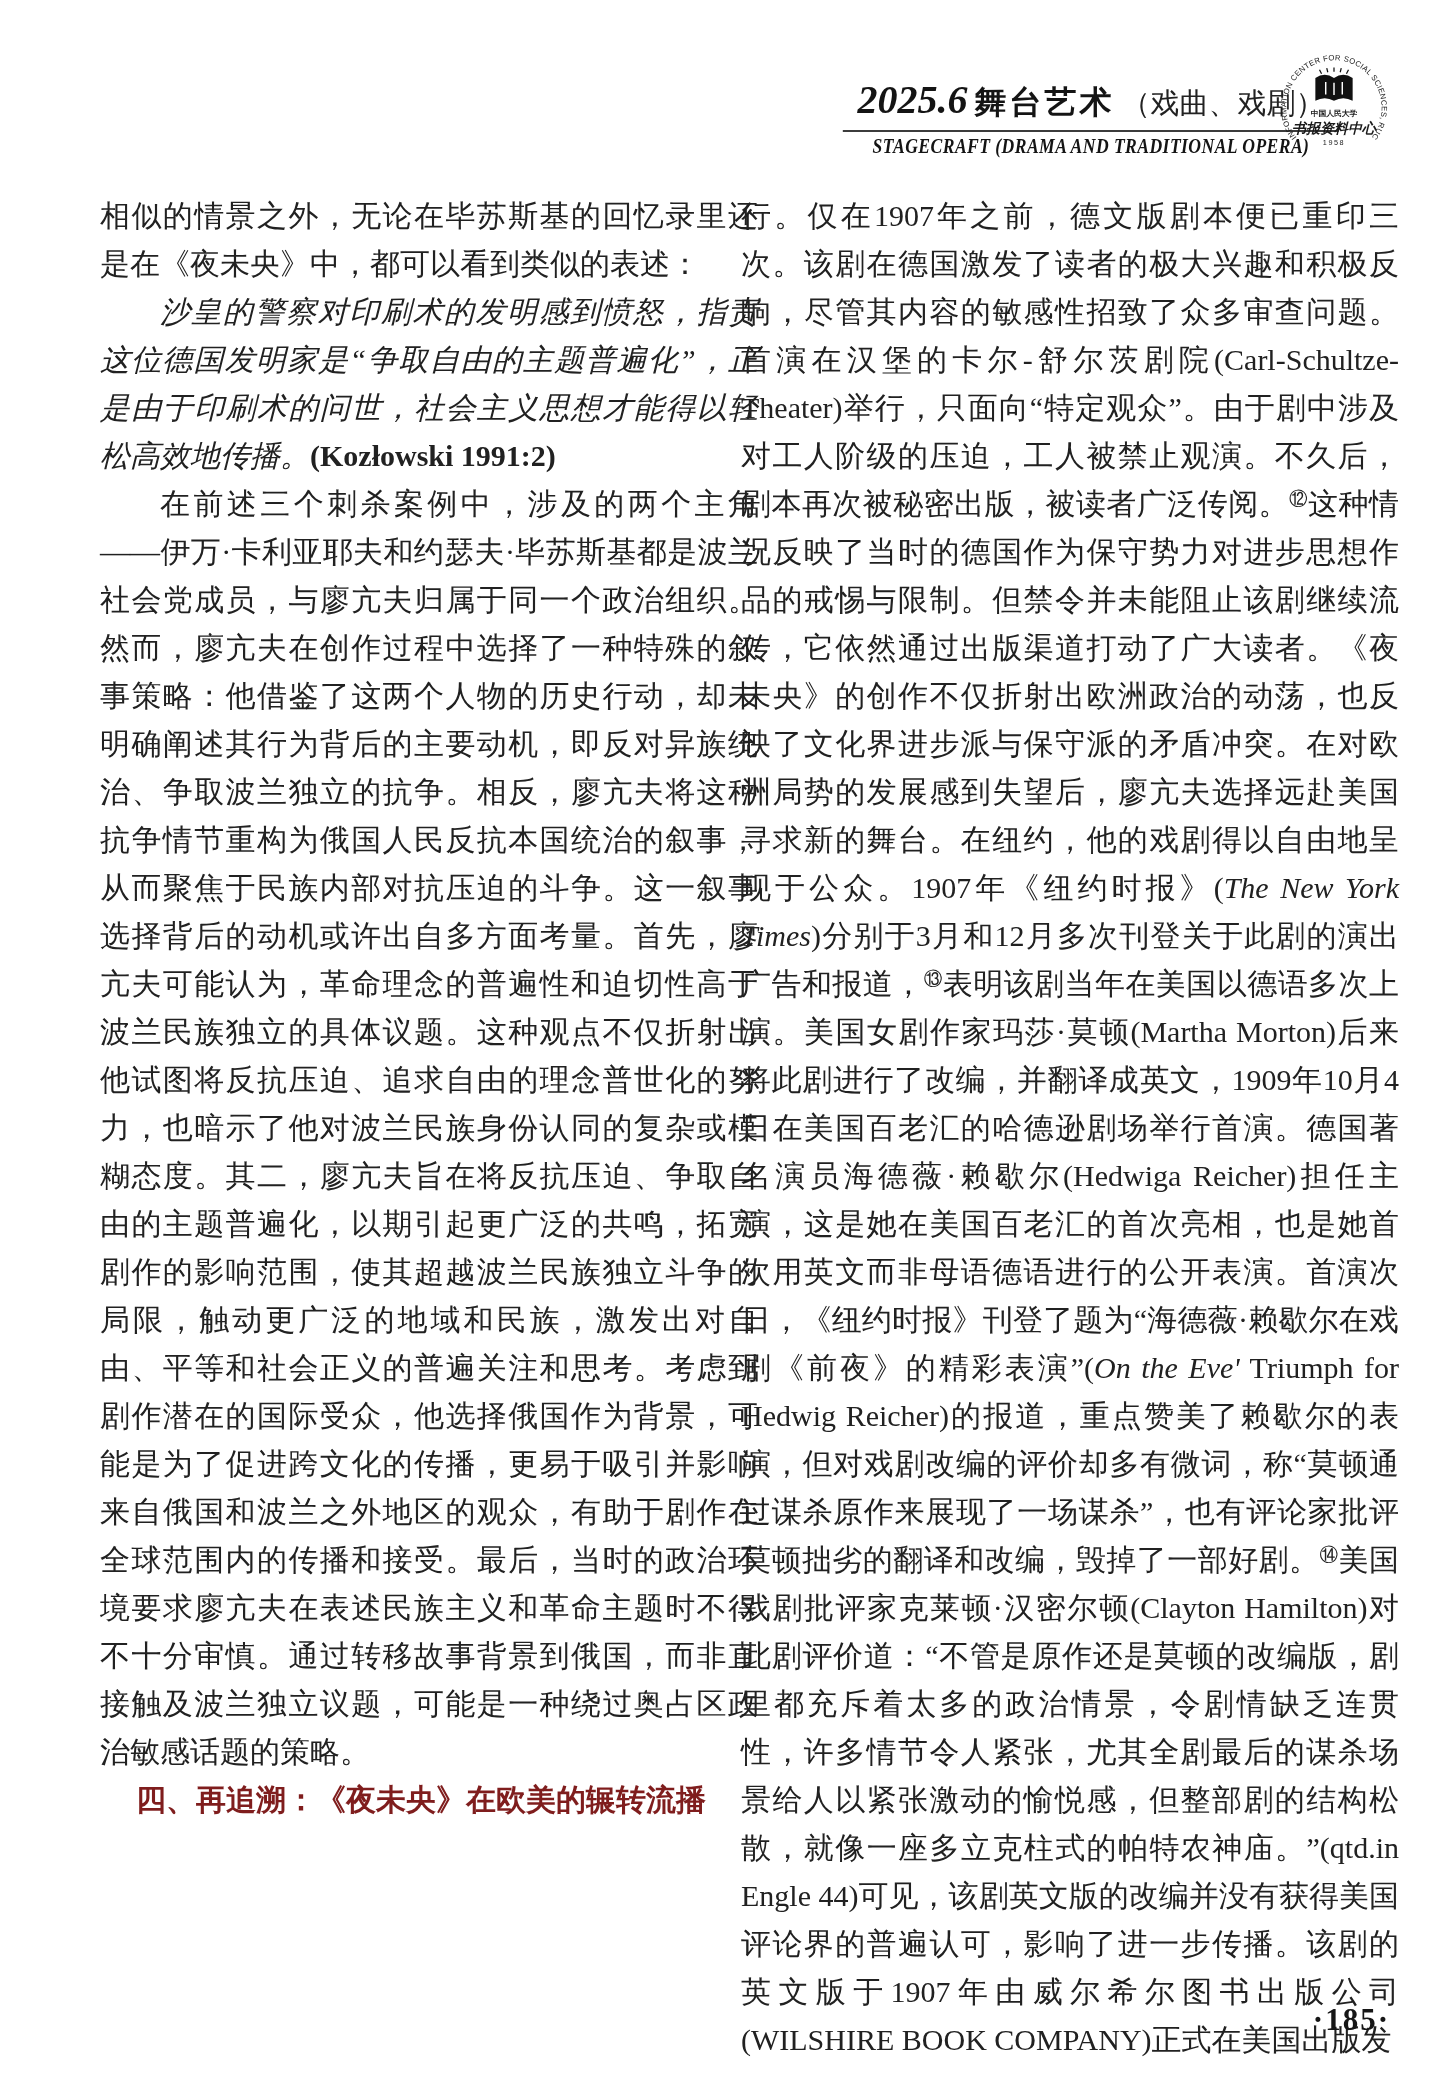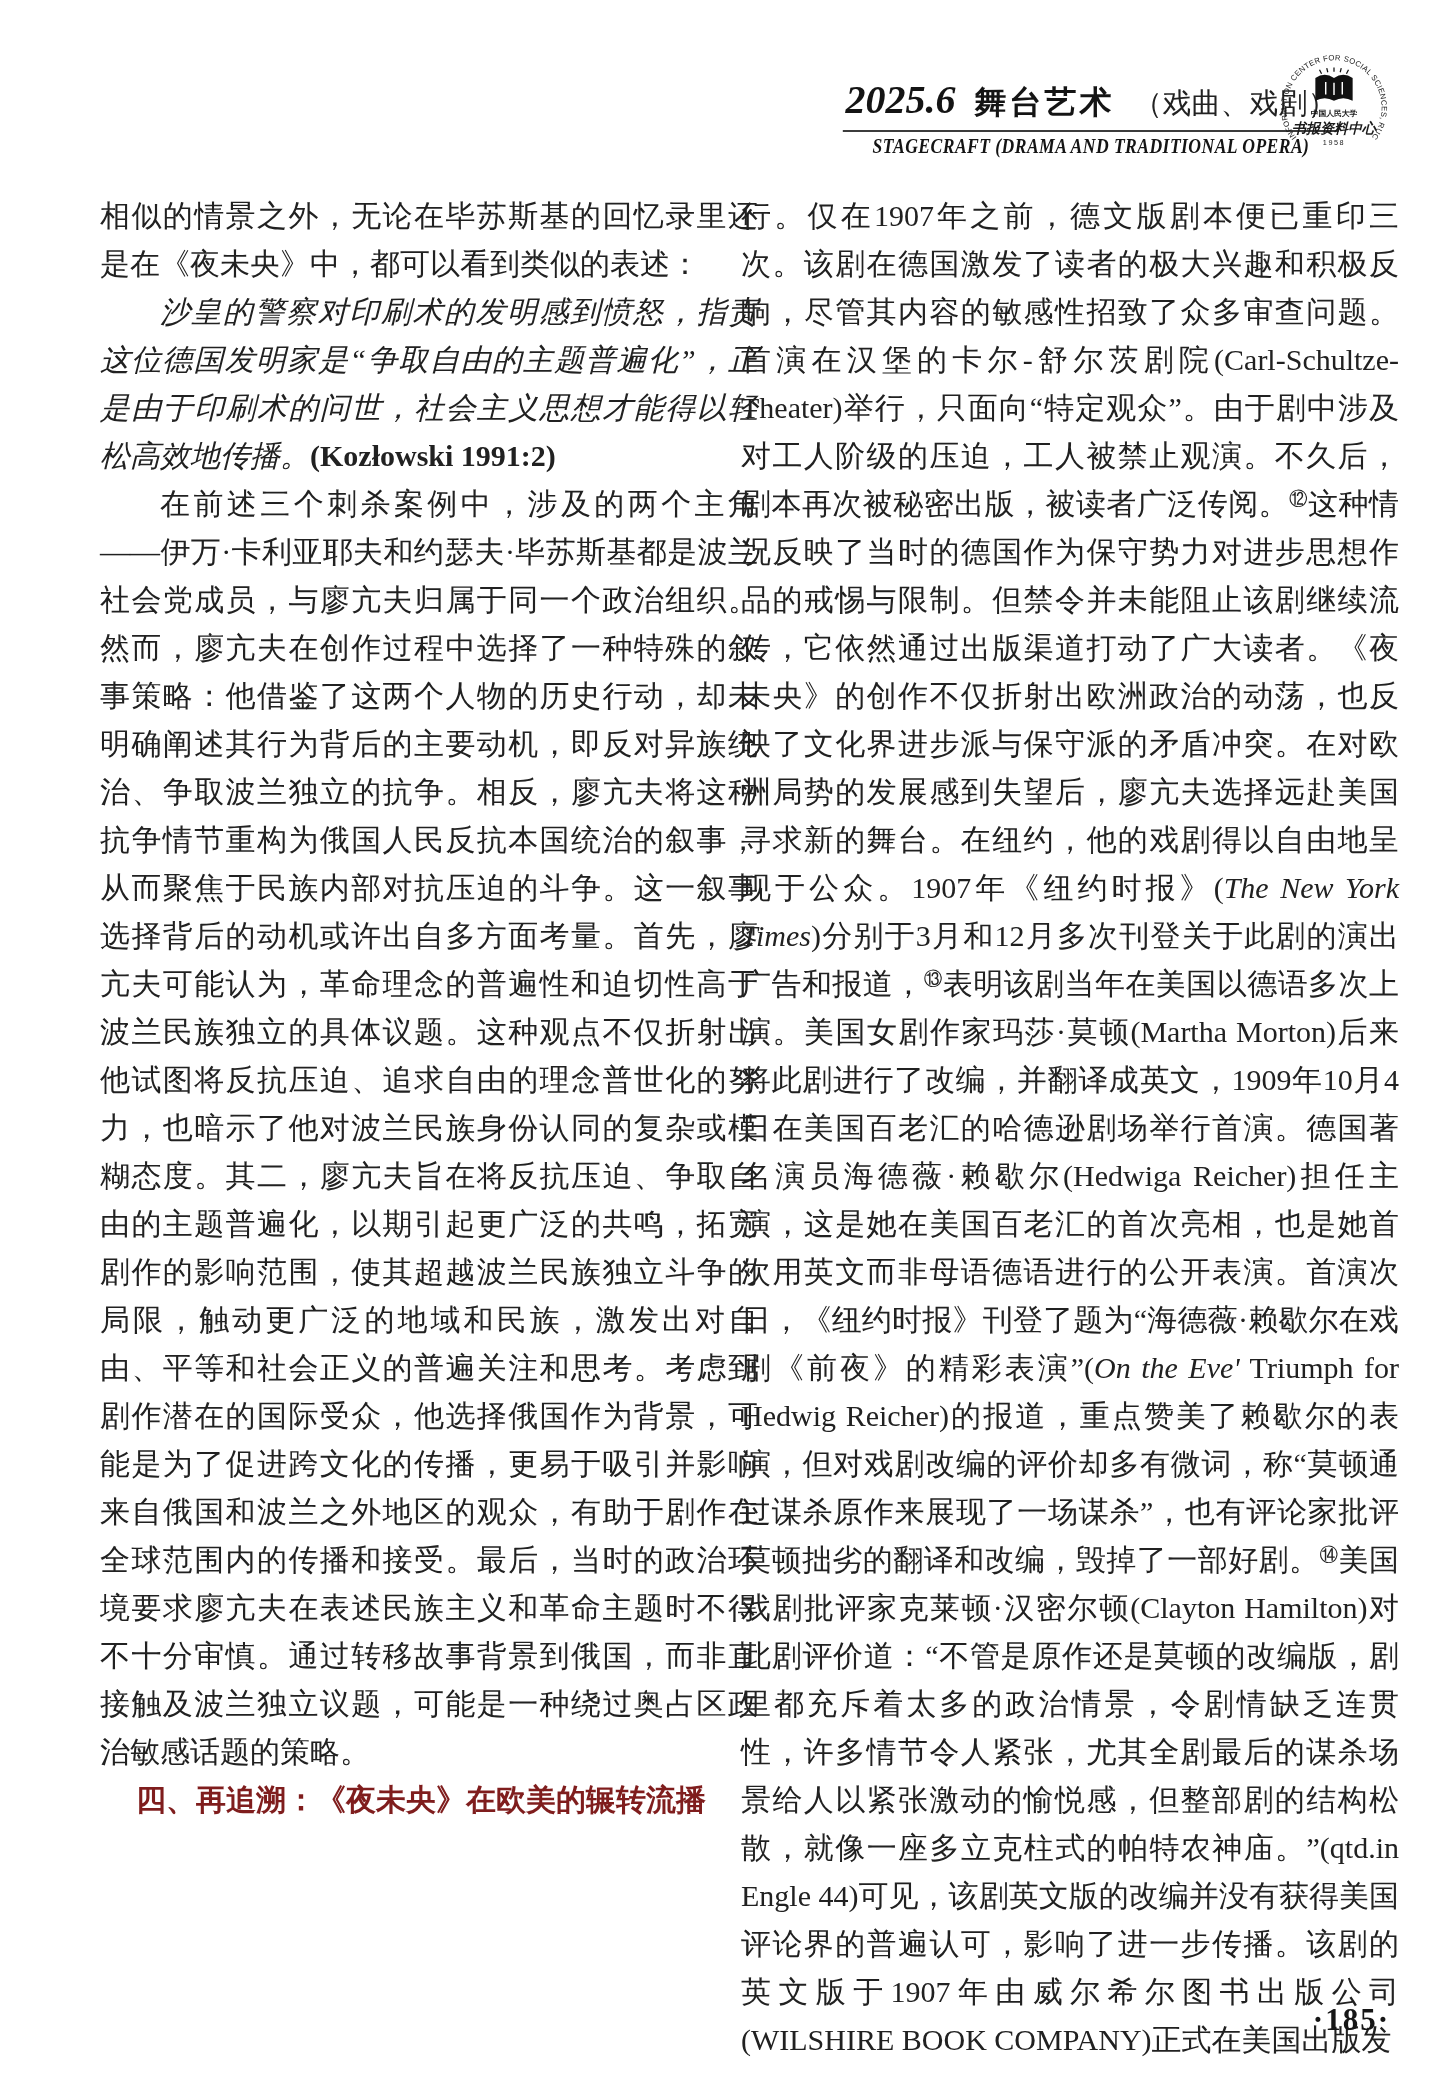--- a/index.html
+++ b/index.html
@@ -12,21 +12,21 @@
     font-family:"Liberation Serif","DejaVu Serif",serif;
     color:#1e1e1e;
   }
 
   
   .masthead{
     position:absolute;left:1091px;top:76px;
     transform:translateX(-50%);
     text-align:center;white-space:nowrap;
   }
-  .masthead-line1{display:flex;align-items:baseline;justify-content:center;gap:19px;}
+  .masthead-line1{display:flex;align-items:baseline;justify-content:center;gap:7px;}
   .issue{font-weight:bold;font-style:italic;font-size:40px;color:#141414;}
   .jcn{font-family:"Liberation Sans","DejaVu Sans",sans-serif;font-weight:900;font-size:32px;letter-spacing:3px;color:#141414;}
   .jparen{font-size:29px;color:#222;}
   .rule{height:0;border-top:2px solid #3c3c3c;margin:5px 0 3px;}
   .jen{font-weight:bold;font-style:italic;font-size:20px;color:#141414;
        transform:scaleX(0.88);transform-origin:center;letter-spacing:0.5px;}
 
   
   .logo{position:absolute;left:1276px;top:50px;width:116px;height:116px;}
   .logo text{fill:#1a1a1a;font-family:"Liberation Sans","DejaVu Sans",sans-serif;}

